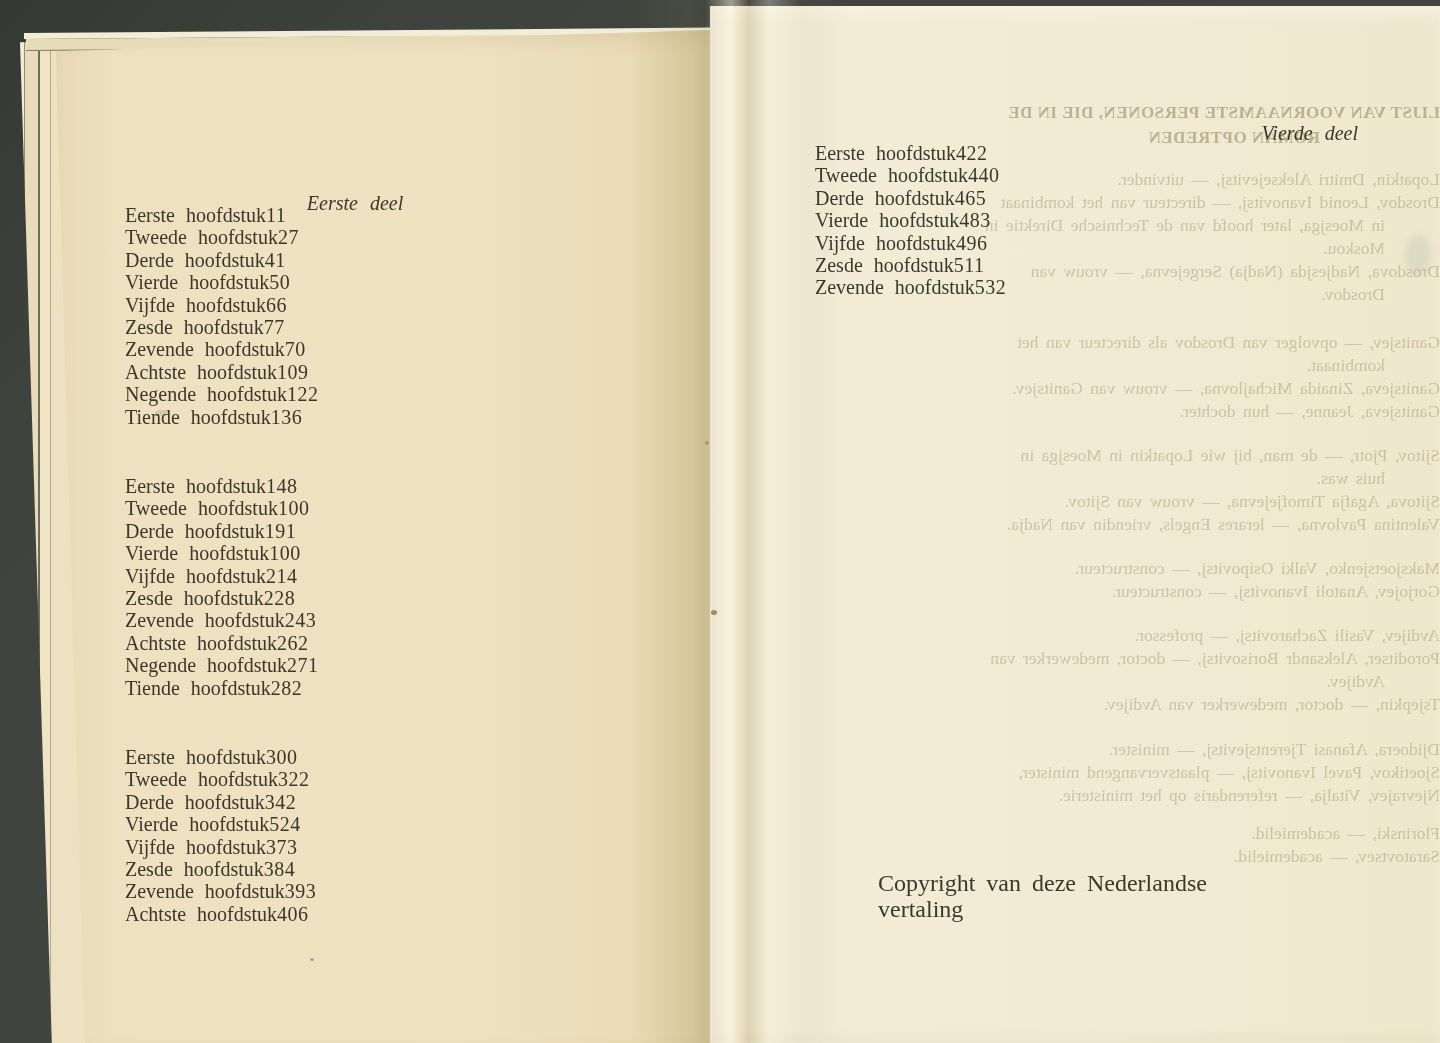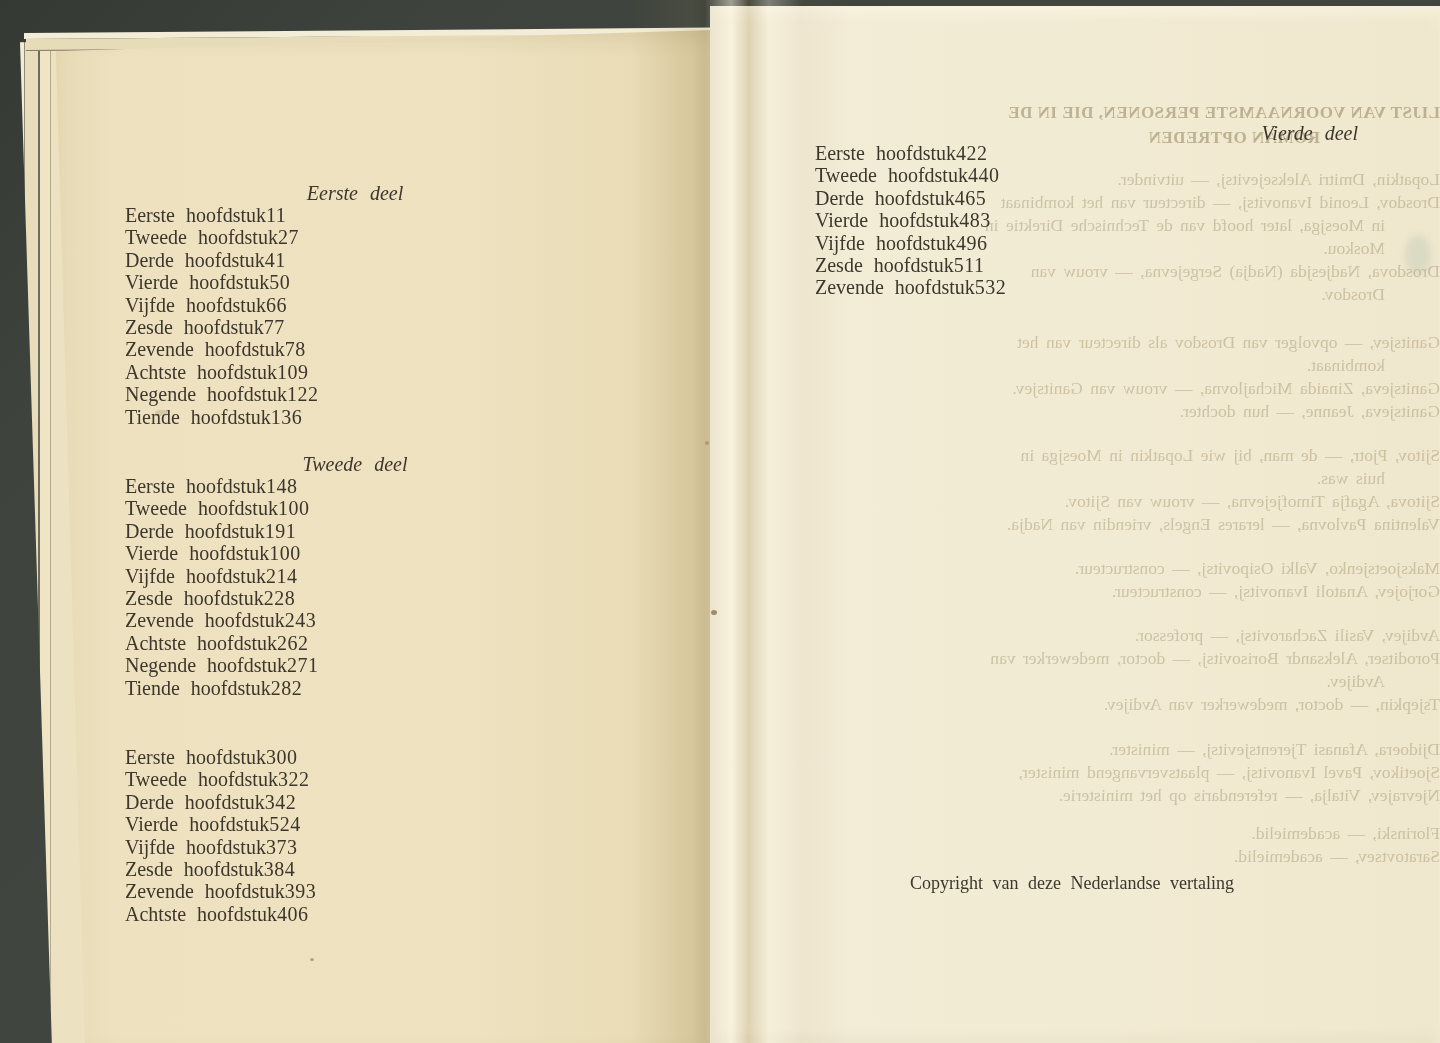--- a/index.html
+++ b/index.html
@@ -44,40 +44,40 @@
       rgba(150,125,80,0) 100%);
   }
   .toc-title{
     position:absolute;left:125px;top:112px;width:460px;height:28px;
     text-align:center;font-size:21px;line-height:27px;letter-spacing:1px;color:#38332a;
   }
   .sec-heading{
     position:absolute;left:125px;width:460px;text-align:center;
     font-style:italic;font-size:20px;line-height:24px;color:#3c372d;word-spacing:7px;
   }
-  .sec-heading.h1{top:181px;}
+  .sec-heading.h1{top:191px;}
   .sec-heading.h2{top:452px;}
   .sec-heading.h3{top:722px;}
   .toc-rows{position:absolute;left:125px;width:541px;z-index:3;}
   .toc-rows.s1{top:204px;}
   .toc-rows.s2{top:475px;}
   .toc-rows.s3{top:746px;}
   .toc-row{display:flex;justify-content:flex-start;align-items:baseline;
     font-size:20px;line-height:22.4px;color:#3c372d;}
   .toc-row .chapter{word-spacing:6px;}
   .toc-row .pagenum{letter-spacing:0.5px;}
   
   .sec-heading-right{
     position:absolute;left:815px;top:120px;width:543px;text-align:right;
     font-style:italic;font-size:20px;line-height:26px;color:#3c372d;word-spacing:7px;z-index:3;
   }
   .toc-rows.s4{left:815px;top:142px;width:543px;}
   .copyright{
-    position:absolute;left:878px;top:871px;width:388px;text-align:center;z-index:3;
-    font-size:18px;line-height:25.5px;color:#3c372d;word-spacing:5px;
+    position:absolute;left:878px;top:871px;width:388px;text-align:left;z-index:3;
+    font-size:24px;line-height:25.5px;color:#3c372d;word-spacing:5px;
   }
   
   .bleed-layer{
     position:absolute;left:810px;top:0;width:680px;height:1043px;
     transform:scaleX(-1);z-index:1;pointer-events:none;
   }
   .bleed-block{position:absolute;left:50px;width:612px;
     font-size:17.5px;line-height:23px;color:rgba(148,130,90,0.38);word-spacing:3px;}
   .bleed-heading{position:absolute;left:50px;width:612px;
     font-weight:bold;font-size:17px;line-height:24px;letter-spacing:0.5px;
@@ -203,40 +203,39 @@
     <span class="pagenum">66</span>
   </div>
 
   <div class="toc-row">
     <span class="chapter">Zesde hoofdstuk</span>
     <span class="pagenum">77</span>
   </div>
 
   <div class="toc-row">
     <span class="chapter">Zevende hoofdstuk</span>
-    <span class="pagenum">78</span>
+    <span class="pagenum">70</span>
   </div>
 
   <div class="toc-row">
     <span class="chapter">Achtste hoofdstuk</span>
     <span class="pagenum">109</span>
   </div>
 
   <div class="toc-row">
     <span class="chapter">Negende hoofdstuk</span>
     <span class="pagenum">122</span>
   </div>
 
   <div class="toc-row">
     <span class="chapter">Tiende hoofdstuk</span>
     <span class="pagenum">136</span>
   </div>
 </div>
 
-  <div class="sec-heading h2">Tweede deel</div>
   <div class="toc-rows s2">
   <div class="toc-row">
     <span class="chapter">Eerste hoofdstuk</span>
     <span class="pagenum">148</span>
   </div>
 
   <div class="toc-row">
     <span class="chapter">Tweede hoofdstuk</span>
     <span class="pagenum">100</span>
   </div>

